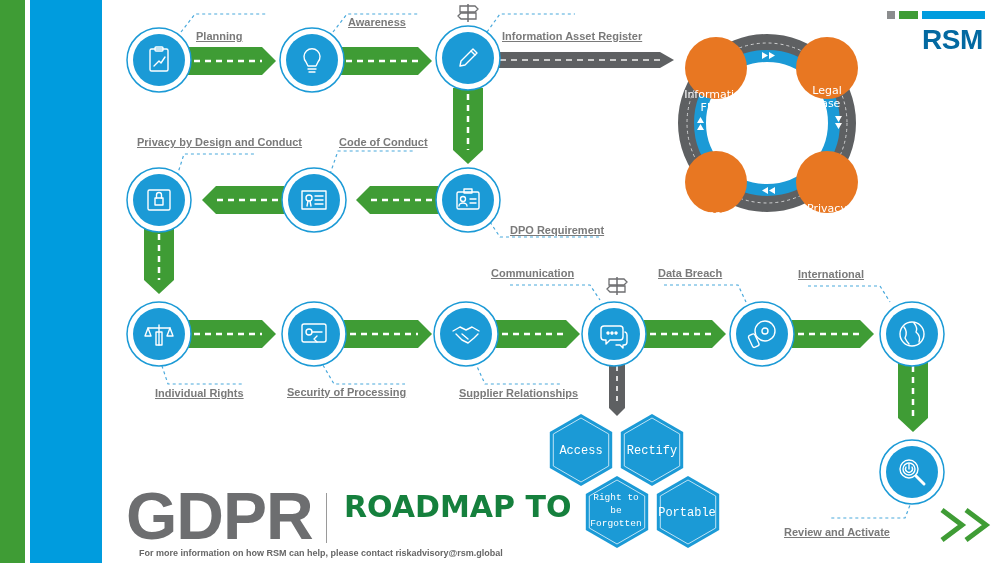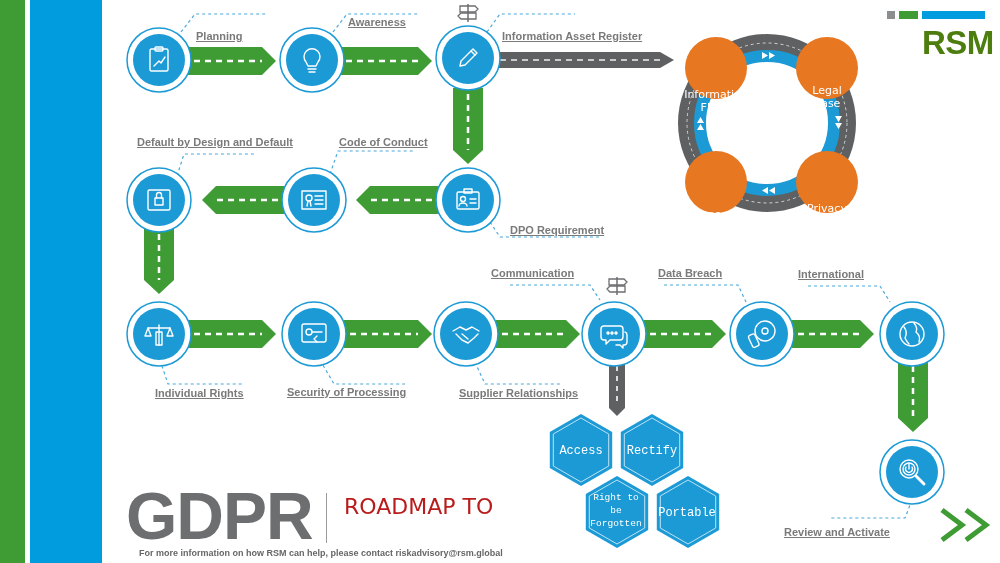--- a/index.html
+++ b/index.html
@@ -19,33 +19,33 @@
     text-decoration: underline; white-space: nowrap; cursor: pointer;
     font-family: "Liberation Sans", sans-serif;
   }
 
   .logo-bars { position: absolute; top: 11px; left: 887px; height: 8px; }
   .logo-bars span { position: absolute; top: 0; height: 8px; }
   .lb1 { left: 0; width: 8px; background: #8b8d8e; }
   .lb2 { left: 12px; width: 19px; background: #3f9c35; }
   .lb3 { left: 35px; width: 63px; background: #009cde; }
   .logo-text {
-    position: absolute; left: 922px; top: 24px; font-size: 33px; font-weight: bold;
-    color: #4d7c0f; letter-spacing: -0.5px; font-family: "Liberation Sans", sans-serif;
+    position: absolute; left: 922px; top: 24px; font-size: 28px; font-weight: bold;
+    color: #0369a1; letter-spacing: -0.5px; font-family: "Liberation Sans", sans-serif;
   }
 
   .gdpr {
     position: absolute; left: 126px; top: 483px; font-size: 66px; font-weight: bold;
     color: #6d6e70; letter-spacing: -1px; line-height: 66px;
     font-family: "Liberation Sans", sans-serif;
   }
   .gdpr-divider { position: absolute; left: 326px; top: 493px; width: 1px; height: 50px; background: #9a9a9a; }
   .subtitle {
-    position: absolute; left: 344px; top: 494px; font-size: 22px; color: #b91c1c;
-    line-height: 25px; font-family: "DejaVu Sans", sans-serif; font-weight: normal;
+    position: absolute; left: 344px; top: 494px; font-size: 30px; color: #15803d;
+    line-height: 25px; font-family: "DejaVu Sans", sans-serif; font-weight: bold;
   }
   .contact {
     position: absolute; left: 139px; top: 548px; font-size: 9px; font-weight: bold;
     color: #666; white-space: nowrap; font-family: "Liberation Sans", sans-serif;
   }
   .orange-label {
     position: absolute; color: #fff; font-size: 11px; text-align: center; line-height: 13px;
     font-family: "DejaVu Sans", sans-serif; width: 70px; margin-top: 32px;
   }
   .hex-label {
@@ -320,21 +320,21 @@
         <polygon points="688.0,480.0 715.7,496.0 715.7,528.0 688.0,544.0 660.3,528.0 660.3,496.0" fill="none" stroke="#bfe3f5" stroke-width="1"></polygon>
       </g>
     </g>
 </svg>
 
 <a class="lbl" style="left:196px;top:30px">Planning</a>
 <a class="lbl" style="left:348px;top:16px">Awareness</a>
 <a class="lbl" style="left:502px;top:30px">Information Asset Register</a>
 <a class="lbl" style="left:510px;top:224px">DPO Requirement</a>
 <a class="lbl" style="left:339px;top:136px">Code of Conduct</a>
-<a class="lbl" style="left:137px;top:136px">Default by Design and Default</a>
+<a class="lbl" style="left:137px;top:136px">Privacy by Design and Conduct</a>
 <a class="lbl" style="left:155px;top:387px">Individual Rights</a>
 <a class="lbl" style="left:287px;top:386px">Security of Processing</a>
 <a class="lbl" style="left:459px;top:387px">Supplier Relationships</a>
 <a class="lbl" style="left:491px;top:267px">Communication</a>
 <a class="lbl" style="left:658px;top:267px">Data Breach</a>
 <a class="lbl" style="left:798px;top:268px">International</a>
 <a class="lbl" style="left:784px;top:526px">Review and Activate</a>
 
 <div class="orange-label" style="left:681px;top:56px">
   <div>Information</div>

